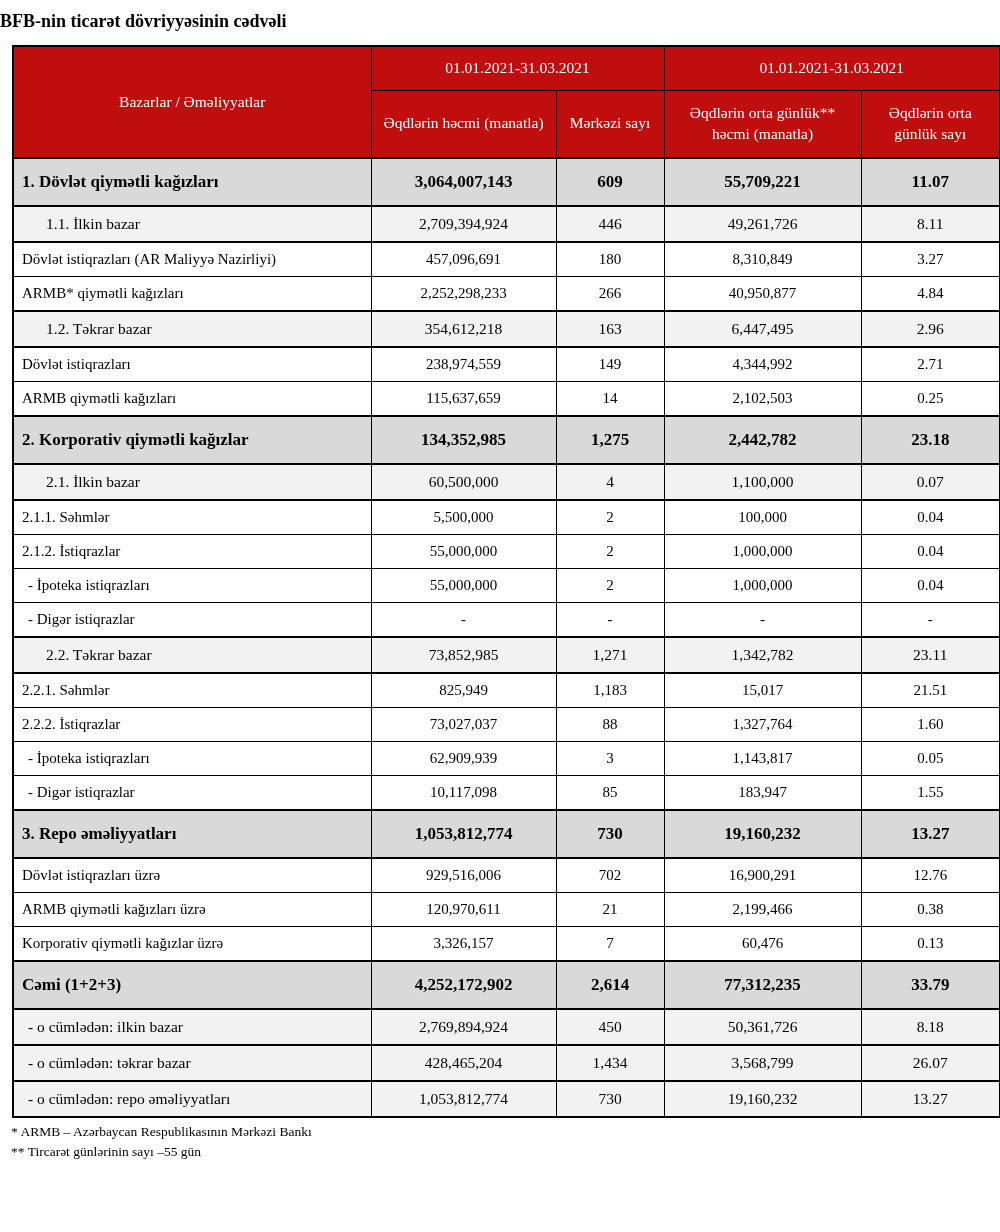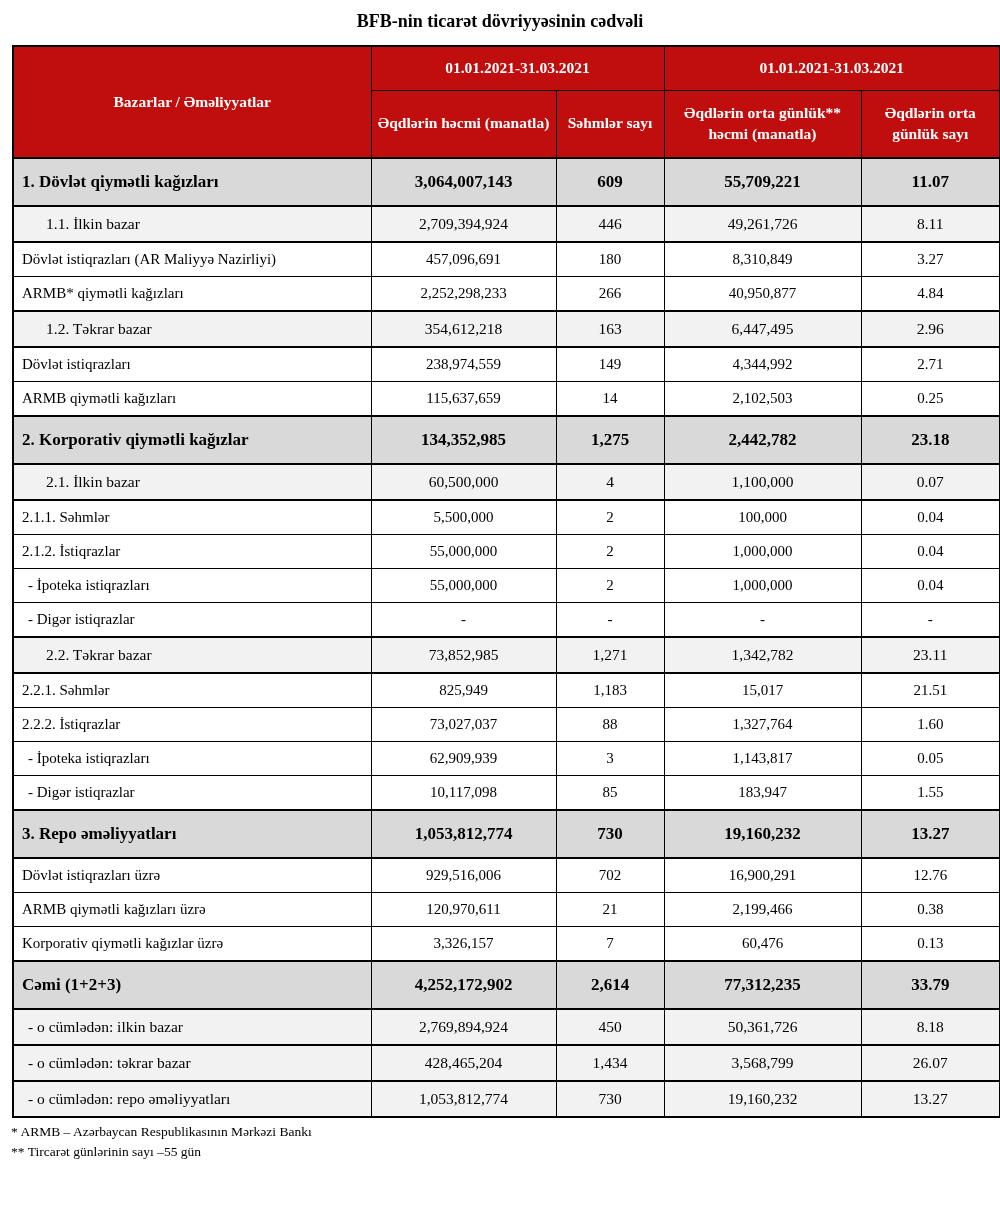--- a/index.html
+++ b/index.html
@@ -13,21 +13,20 @@
   *{box-sizing:border-box;}
   html,body{margin:0;padding:0;}
   body{
     width:1000px;height:1232px;
     background:var(--page-bg);
     font-family:"Liberation Serif","DejaVu Serif",serif;
     color:#000;
   }
   .page-title{
     margin:11px 0 13px 0;
-    text-align:center;
     font-size:18px;
     font-weight:bold;
   }
   table.turnover{
     border-collapse:collapse;
     margin-left:12px;
     width:987px;
     table-layout:fixed;
   }
   col.c-label{width:358px;}
@@ -37,21 +36,21 @@
   col.c-avgcnt{width:139px;}
 
   table.turnover th, table.turnover td{
     border:1px solid var(--border-color);
   }
   table.turnover{border:2px solid var(--border-color);}
 
   thead th{
     background:var(--header-bg);
     color:var(--header-text);
-    font-weight:bold;
+    font-weight:normal;
     font-size:15.5px;
     text-align:center;
     vertical-align:middle;
     padding:6px 6px;
     border-width:2px;
   }
   thead tr.h-group th{height:44px;}
   thead tr.h-cols th{height:68px;line-height:1.35;}
 
   tbody td{
@@ -102,21 +101,21 @@
       <col class="c-avgcnt">
   </colgroup>
   <thead>
     <tr class="h-group">
       <th rowspan="2">Bazarlar / Əməliyyatlar</th>
       <th colspan="2">01.01.2021-31.03.2021</th>
       <th colspan="2">01.01.2021-31.03.2021</th>
     </tr>
     <tr class="h-cols">
       <th>Əqdlərin həcmi (manatla)</th>
-      <th>Səhmlər sayı</th>
+      <th>Mərkəzi sayı</th>
       <th>Əqdlərin orta günlük** həcmi (manatla)</th>
       <th>Əqdlərin orta günlük sayı</th>
     </tr>
   </thead>
   <tbody>
       <tr class="section">
         <td class="lbl">1. Dövlət qiymətli kağızları</td>
         <td class="num">3,064,007,143</td>
         <td class="num">609</td>
         <td class="num">55,709,221</td>

